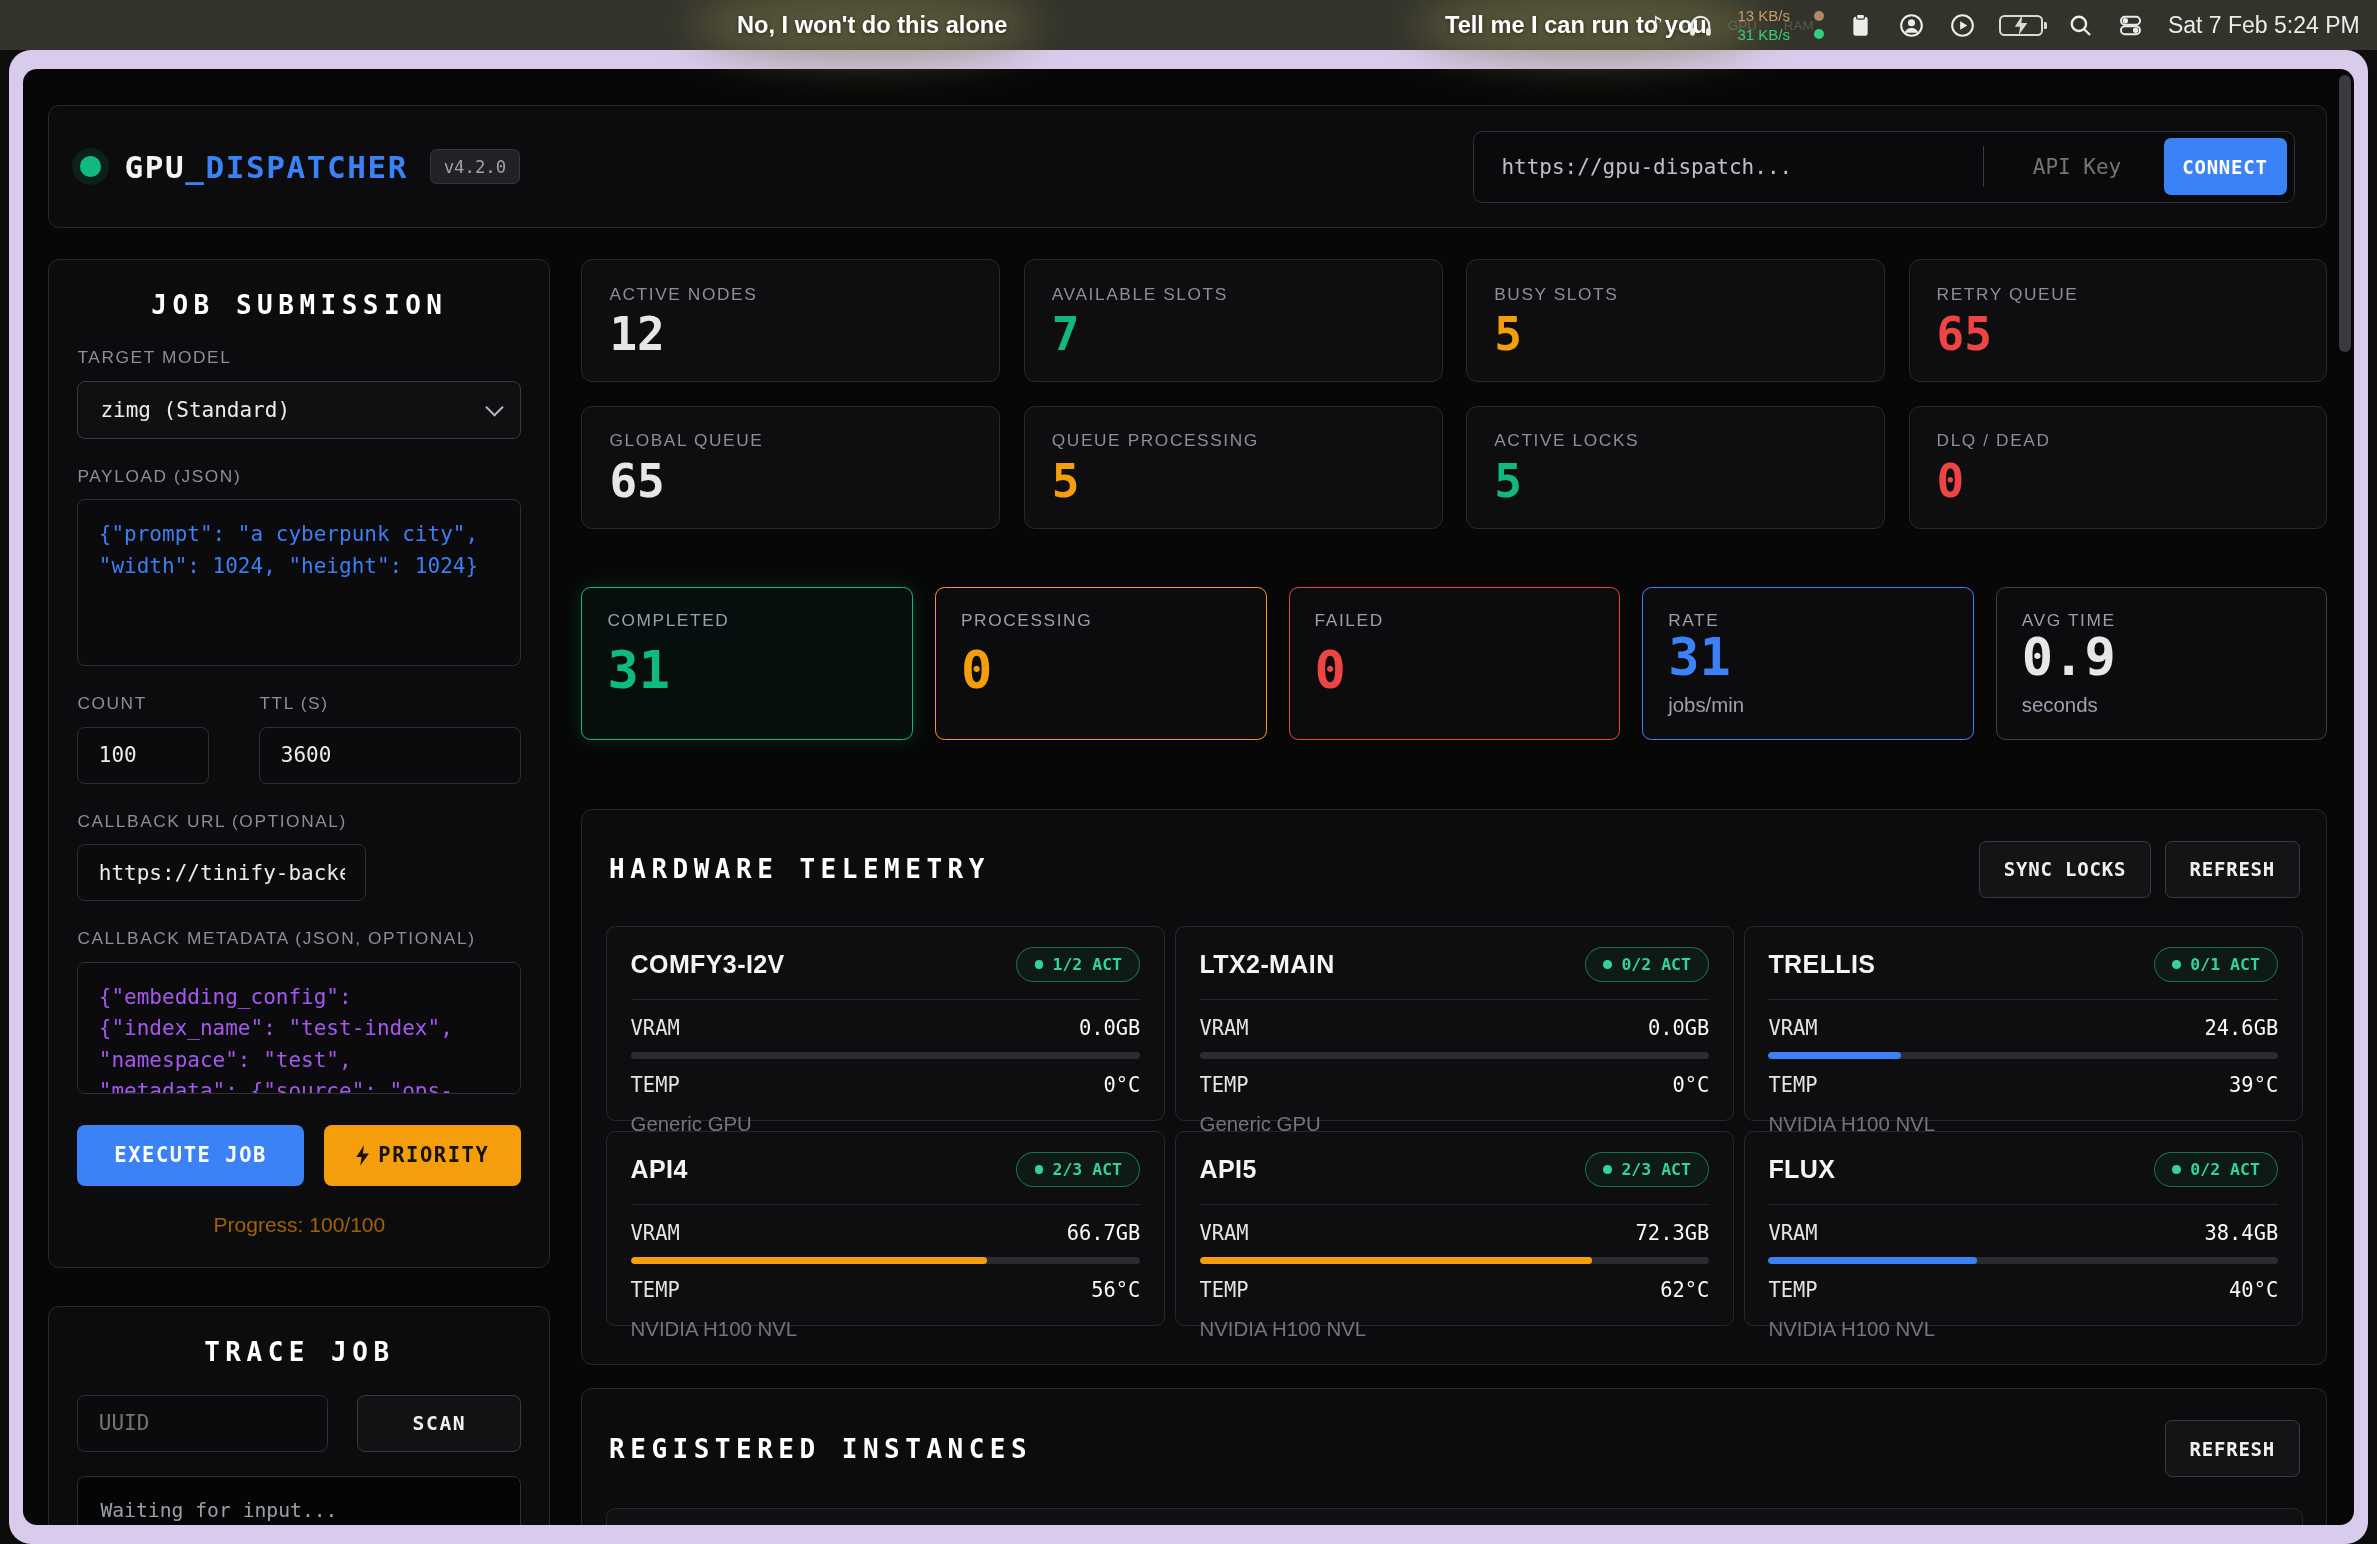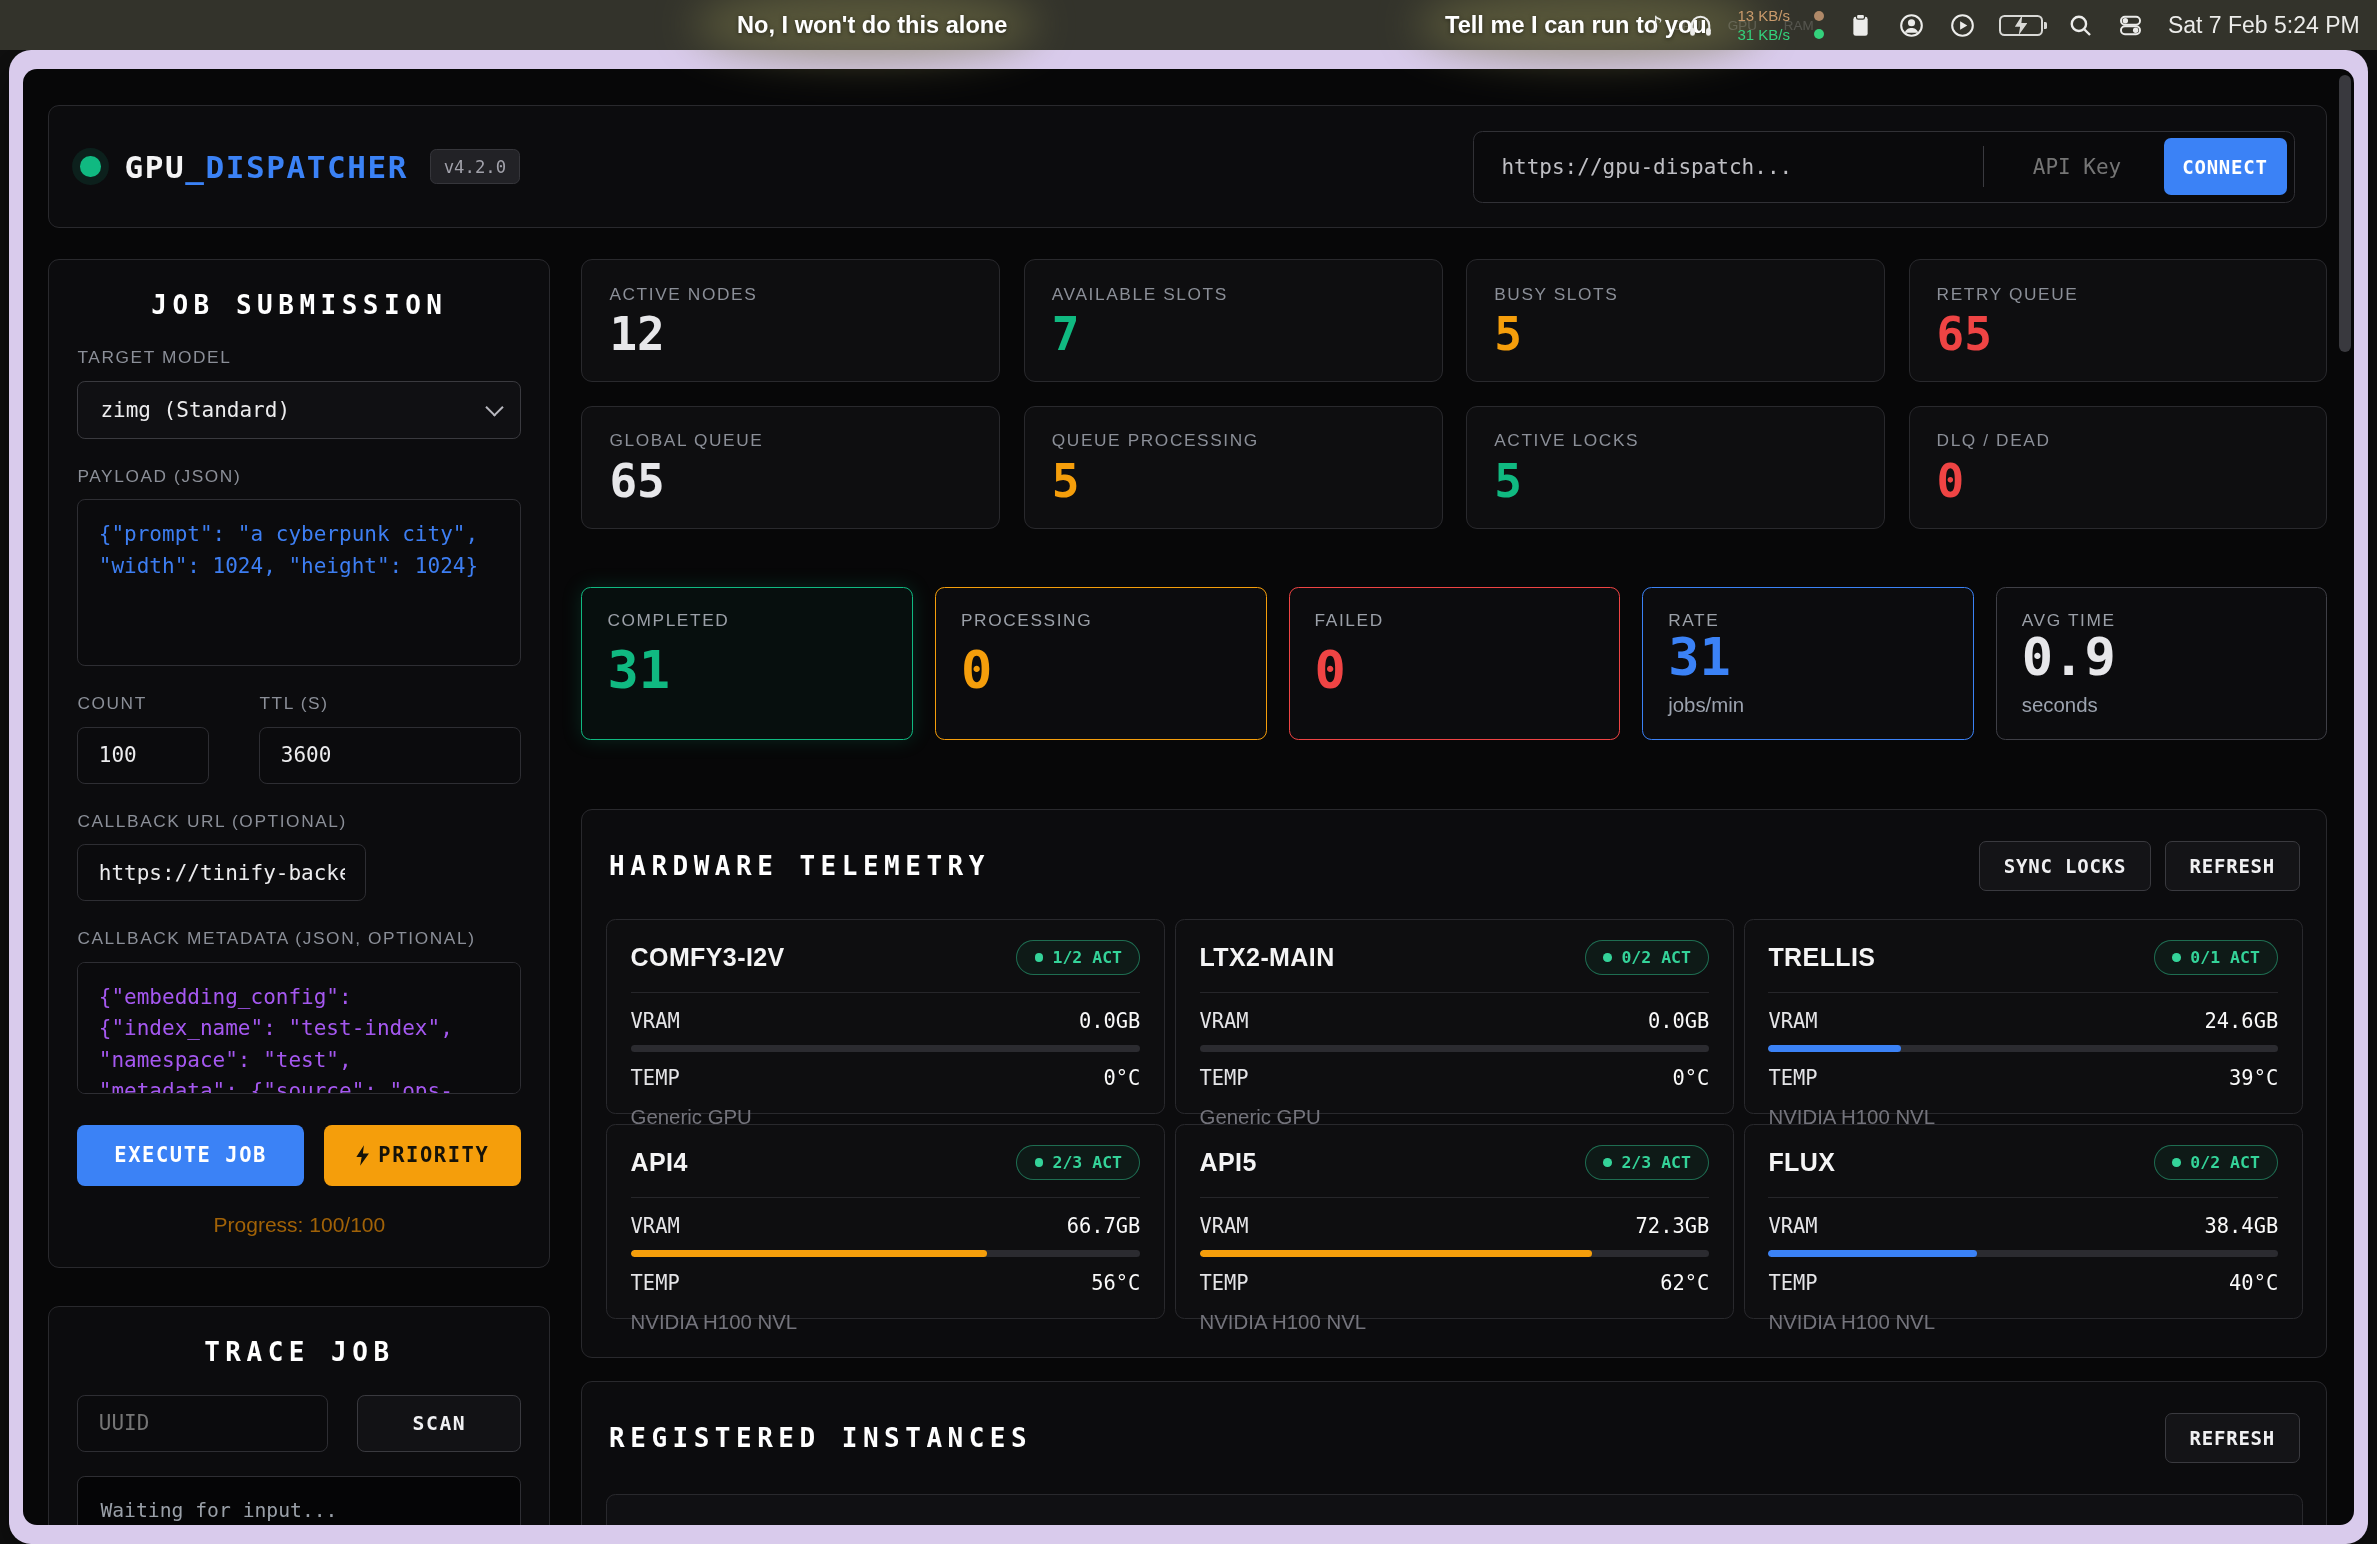--- a/index.html
+++ b/index.html
@@ -87,21 +87,21 @@
   .status-card.glow { background:rgba(16,185,129,.05); box-shadow:0 0 20.4px rgba(16,185,129,.18); }
   .status-label { font-size:17.3px; letter-spacing:1.6px; color:#9ba0a8; }
   .status-value { font-family:"DejaVu Sans Mono", monospace; font-weight:bold; font-size:52px; line-height:1; margin-top:auto; }
   .status-sub { font-size:20.4px; color:#9ca3af; margin-top:11px; min-height:23.6px; }
   .status-card.no-sub .status-value { margin-bottom:20.4px; }
 
   
   .tele-panel { padding:31px 23.6px 38px; margin-bottom:23.6px; }
   .tele-head { display:flex; align-items:center; padding:0 3.1px 28px; }
   .tele-actions { margin-left:auto; display:flex; gap:14px; }
-  .ghost-btn { height:50px; padding:0 23.6px; background:#141417; border:0.8px solid #3a3a3f; border-radius:7px; color:#f0f0f2; font-family:"DejaVu Sans Mono", monospace; font-weight:bold; font-size:19px; letter-spacing:0.8px; cursor:pointer; }
+  .ghost-btn { height:57px; padding:0 23.6px; background:#141417; border:0.8px solid #3a3a3f; border-radius:7px; color:#f0f0f2; font-family:"DejaVu Sans Mono", monospace; font-weight:bold; font-size:19px; letter-spacing:0.8px; cursor:pointer; }
   .gpu-grid { display:grid; grid-template-columns:repeat(3,1fr); gap:10px; }
   .gpu-card { height:195px; background:#0e0e10; border:0.8px solid #29292d; border-radius:9.4px; padding:20.4px 23.6px 0; }
   .gpu-top { display:flex; align-items:center; }
   .gpu-name { font-size:25px; font-weight:bold; color:#f4f4f5; letter-spacing:0.4px; }
   .gpu-badge { margin-left:auto; display:flex; align-items:center; gap:9.4px; border:0.8px solid rgba(52,211,153,.45); background:rgba(16,185,129,.07); border-radius:785px; padding:7px 17.3px; font-family:"DejaVu Sans Mono", monospace; font-weight:bold; font-size:16.5px; }
   .badge-dot { width:8.6px; height:8.6px; border-radius:50%; }
   .gpu-div { height:0.8px; background:#26262a; margin:17.3px 0 15.7px; }
   .gpu-row { display:flex; justify-content:space-between; font-family:"DejaVu Sans Mono", monospace; font-size:20.4px; color:#e4e4e7; }
   .gpu-row .val { color:#fafafa; }
   .bar-track { height:7px; background:#2b2b30; border-radius:3.9px; margin:12.6px 0 14px; overflow:hidden; }

